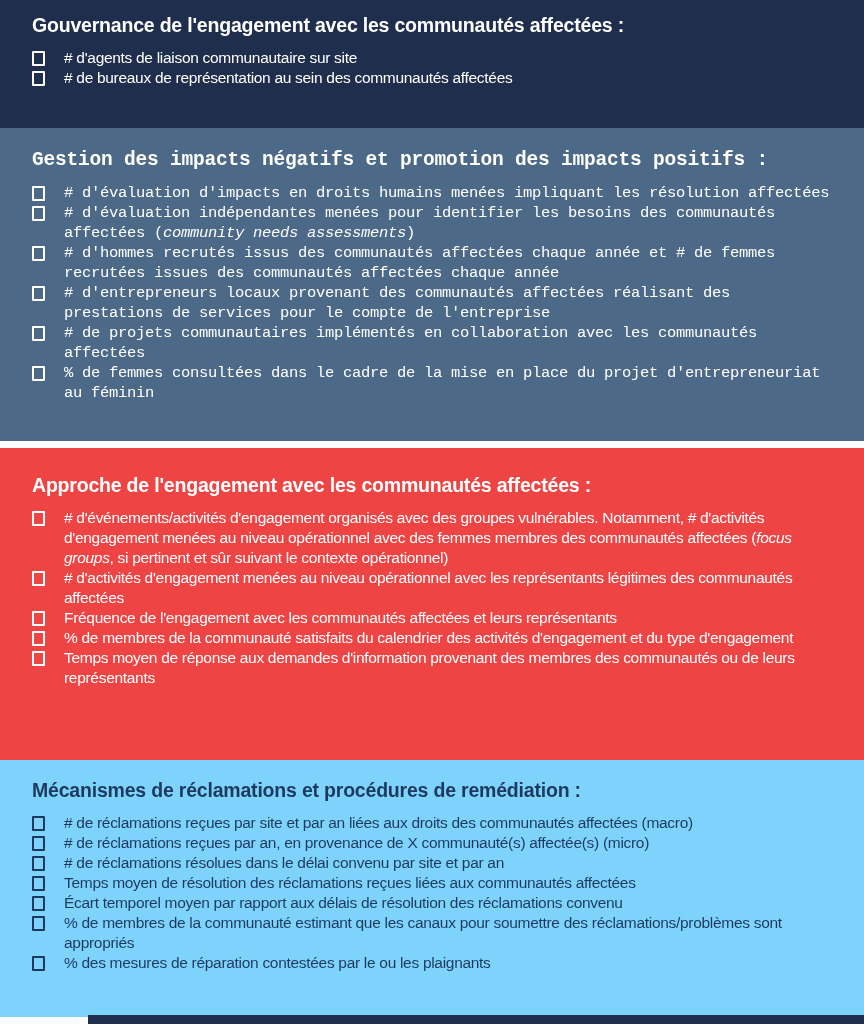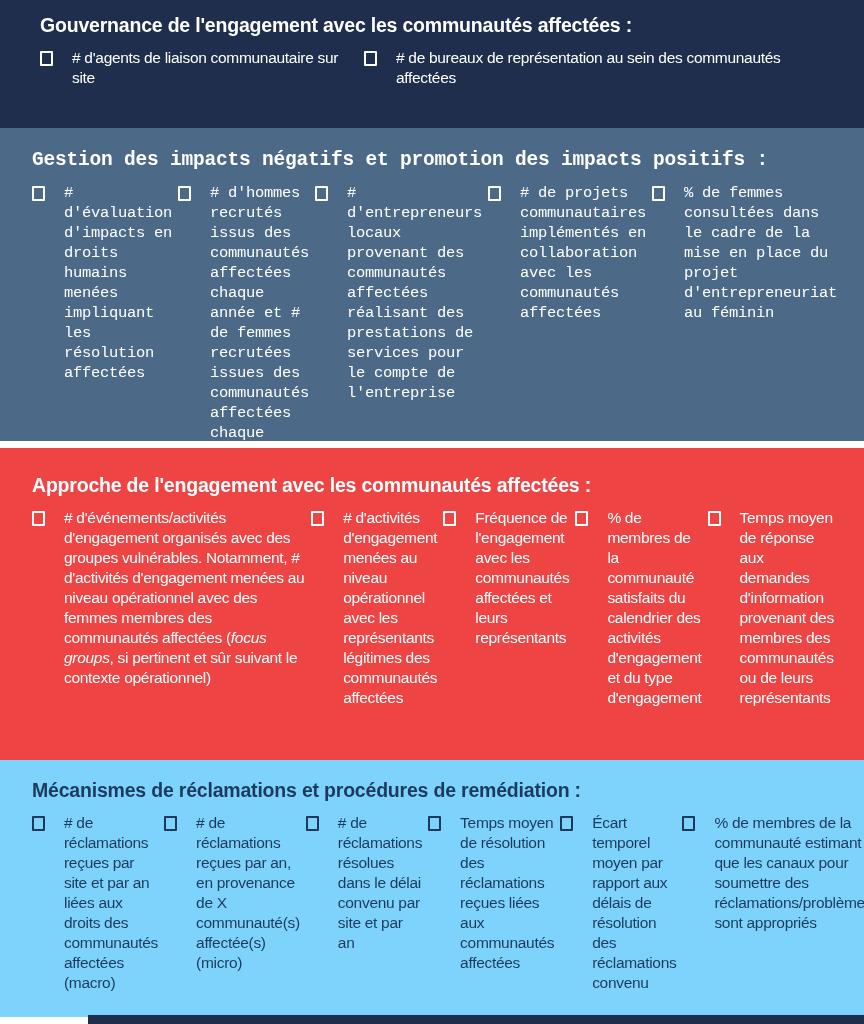--- a/index.html
+++ b/index.html
@@ -18,41 +18,42 @@
     width: 864px;
     height: 1024px;
     display: flex;
     flex-direction: column;
   }
   .band {
     box-sizing: border-box;
     overflow: hidden;
     flex: none;
   }
-  .band.s0 { height: 128px; padding: 13px 30px 0 40px; }
+  .band.s0 { height: 128px; padding: 13px 30px 0 32px; }
   .band.s1 { height: 313px; padding: 20px 30px 0 32px; }
   .band.s2 { height: 312px; padding: 25px 30px 0 32px; }
   .band.s3 { height: 257px; padding: 18px 30px 0 32px; }
   .gap {
     height: 7px;
     flex: none;
   }
   .band-title {
     margin: 0 0 11px 0;
     font-size: 19.5px;
     font-weight: 700;
     letter-spacing: -0.2px;
     line-height: 24px;
   }
   ul.items {
     list-style: none;
     margin: 0;
     padding: 0;
     display: flex;
-    gap: 6px;
+    flex-direction: column;
+    gap: 0;
   }
   li.item {
     display: flex;
     align-items: flex-start;
     gap: 19px;
   }
   .cb {
     flex: none;
     width: 9px;
     height: 11px;
@@ -93,20 +94,24 @@
         </li>
       </ul>
   </section>
 
   <section class="band s1" style="background: rgb(76, 106, 135); color: rgb(255, 255, 255); font-family: Liberation Mono, monospace;">
     <h2 class="band-title">Gestion des impacts négatifs et promotion des impacts positifs :</h2>
     <ul class="items">
         <li class="item">
           <span class="cb"></span>
           <span class="txt"># d'évaluation d'impacts en droits humains menées impliquant les résolution affectées</span>
+        </li>
+        <li class="item">
+          <span class="cb"></span>
+          <span class="txt"># d'évaluation indépendantes menées pour identifier les besoins des communautés affectées (<i>community needs assessments</i>)</span>
         </li>
         <li class="item">
           <span class="cb"></span>
           <span class="txt"># d'hommes recrutés issus des communautés affectées chaque année et  # de femmes recrutées issues des communautés affectées chaque année</span>
         </li>
         <li class="item">
           <span class="cb"></span>
           <span class="txt"># d'entrepreneurs locaux provenant des communautés affectées réalisant des prestations de services pour le compte de l'entreprise</span>
         </li>
         <li class="item">

